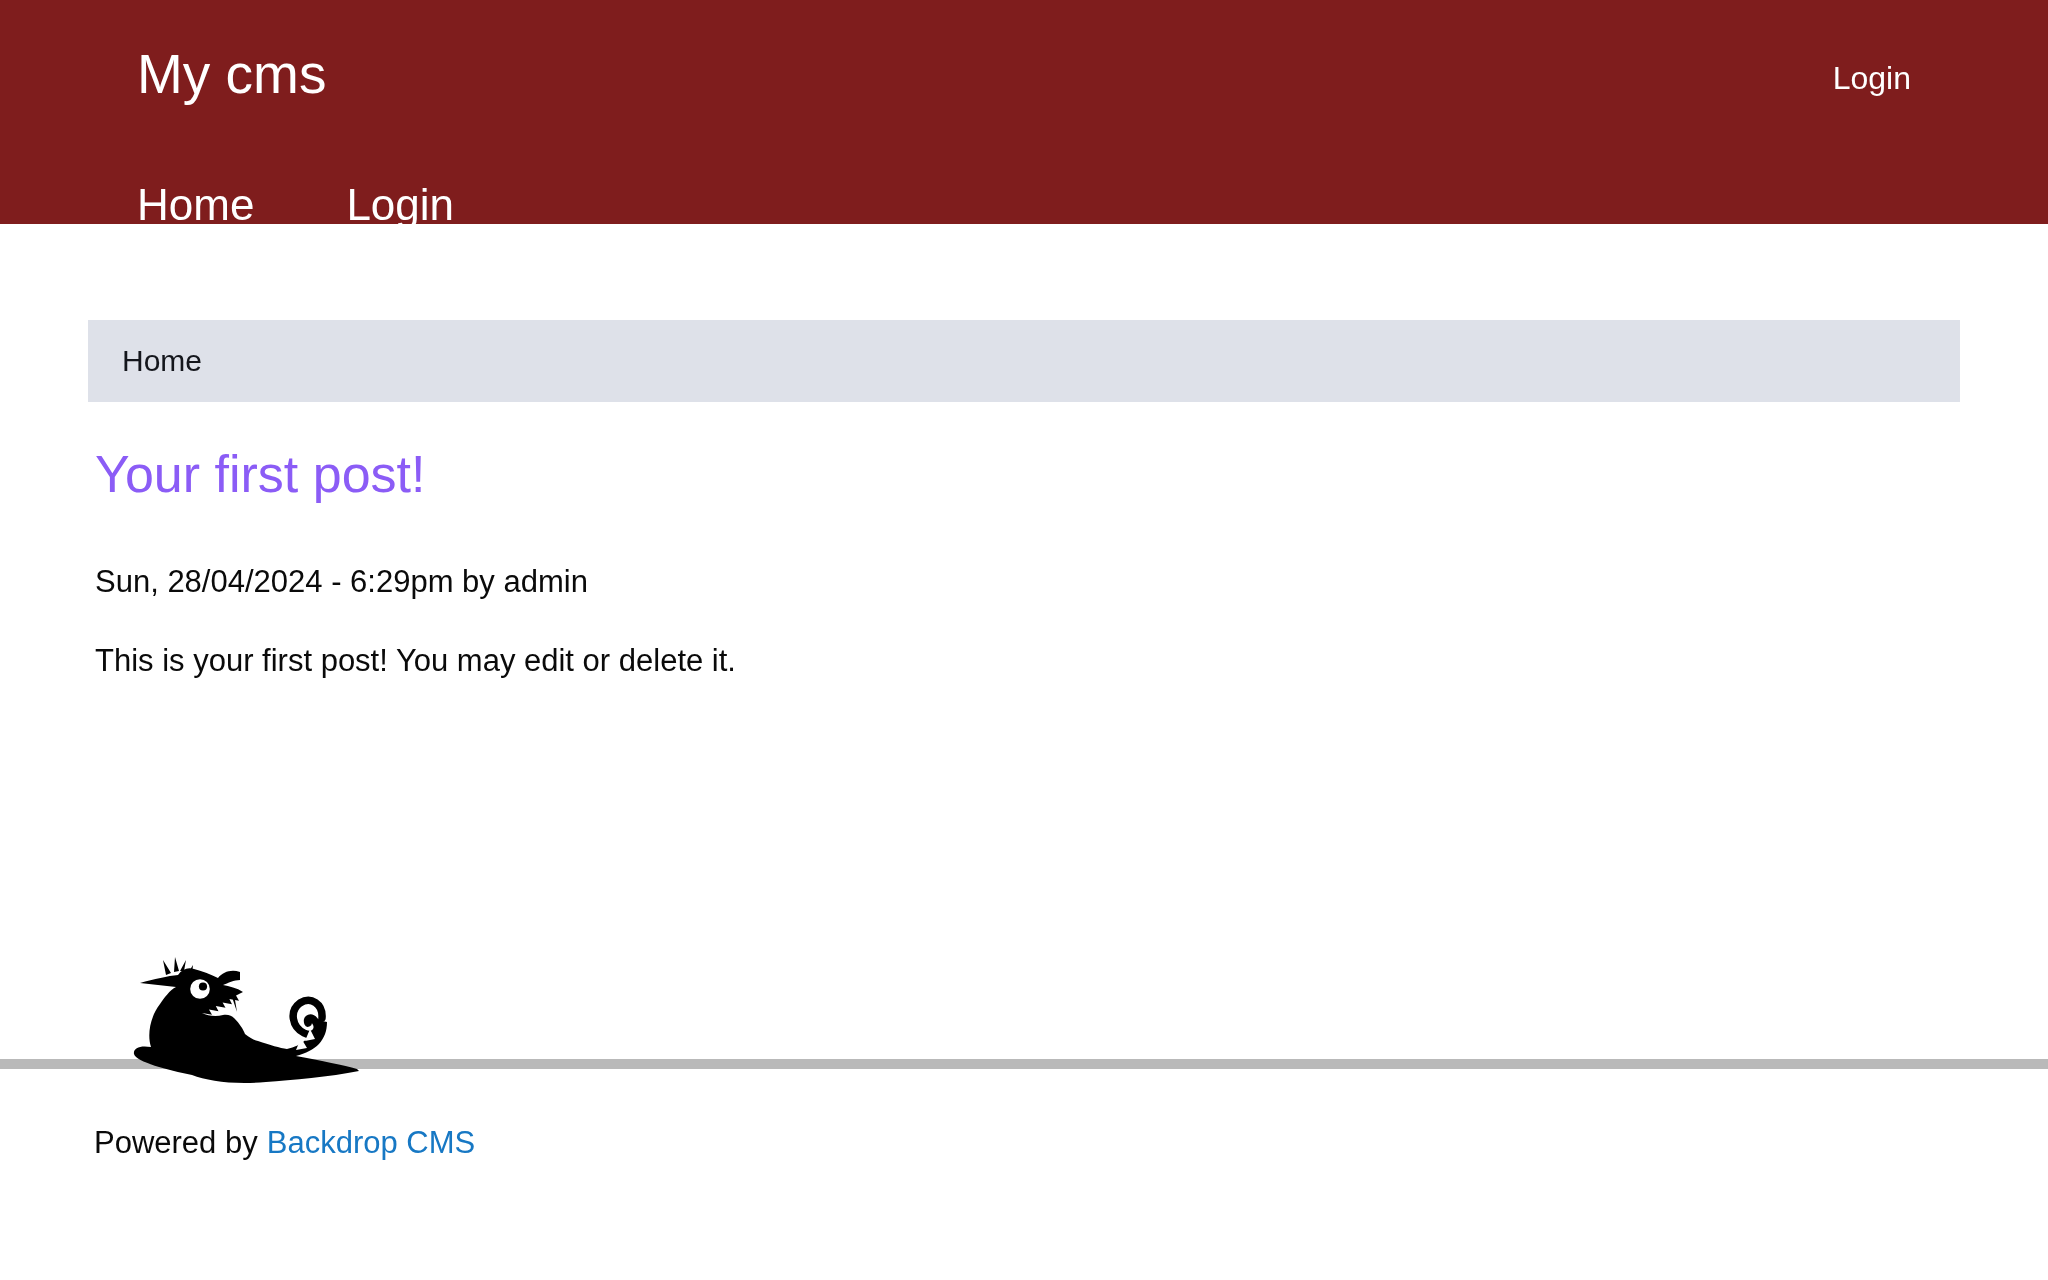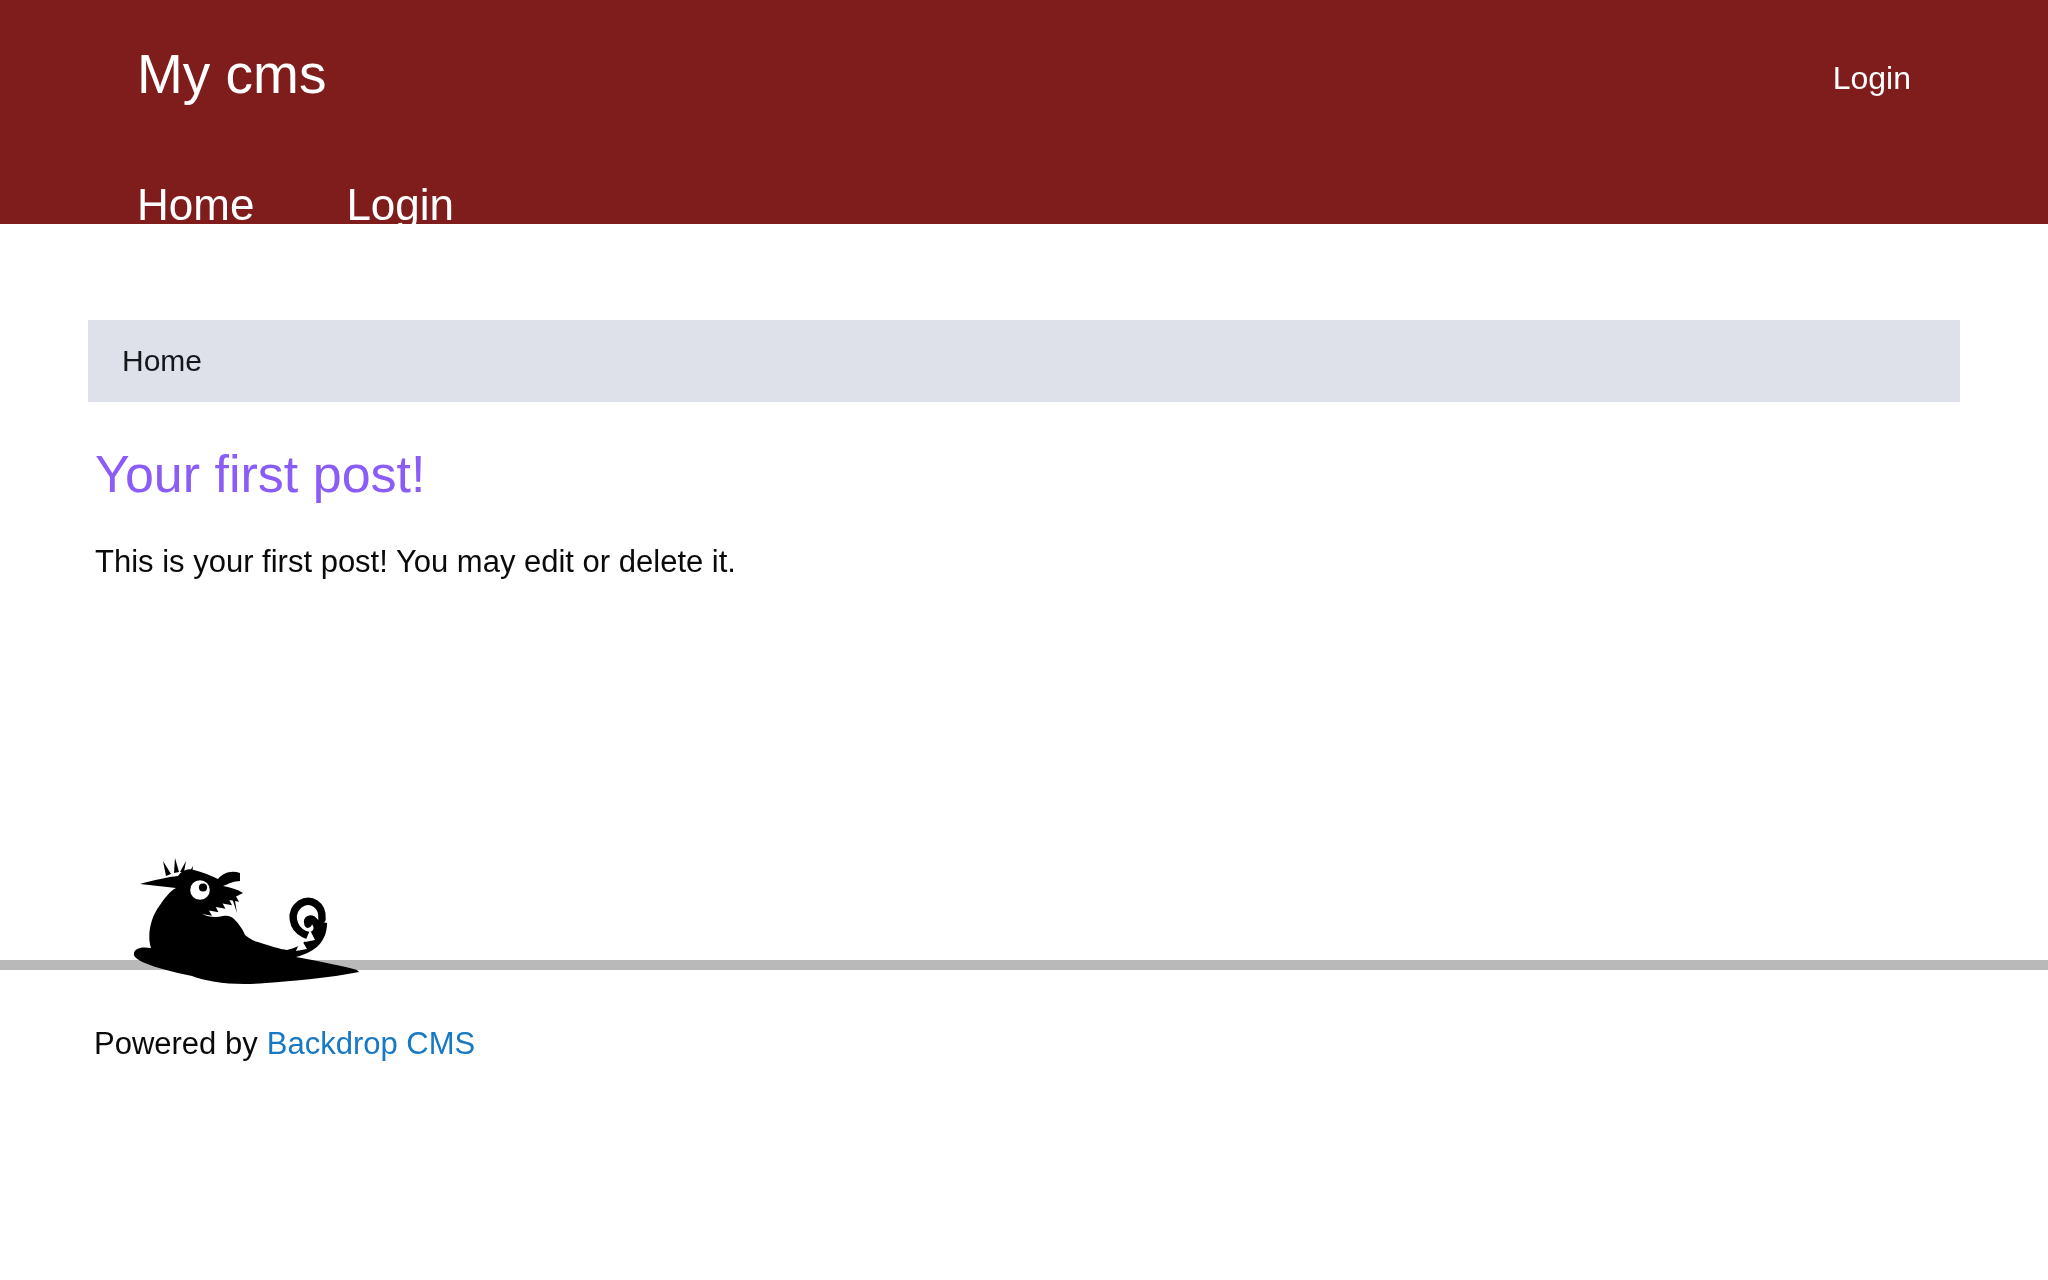--- a/index.html
+++ b/index.html
@@ -157,20 +157,21 @@
   </div>
 </header>
 
 <div class="page">
   <div class="breadcrumb">
     <a href="#">Home</a>
   </div>
 
   <h1 class="post-title">Your first post!</h1>
 
+  <div class="post-meta">Sun, 28/04/2024 - 6:29pm by admin</div>
 
   <div class="post-body">This is your first post! You may edit or delete it.</div>
 </div>
 
 <footer class="site-footer">
   <div class="footer-divider"></div>
 
   <svg class="dragon-logo" viewBox="0 0 250 140" xmlns="http://www.w3.org/2000/svg">
 
     <path fill="#000000" d="

